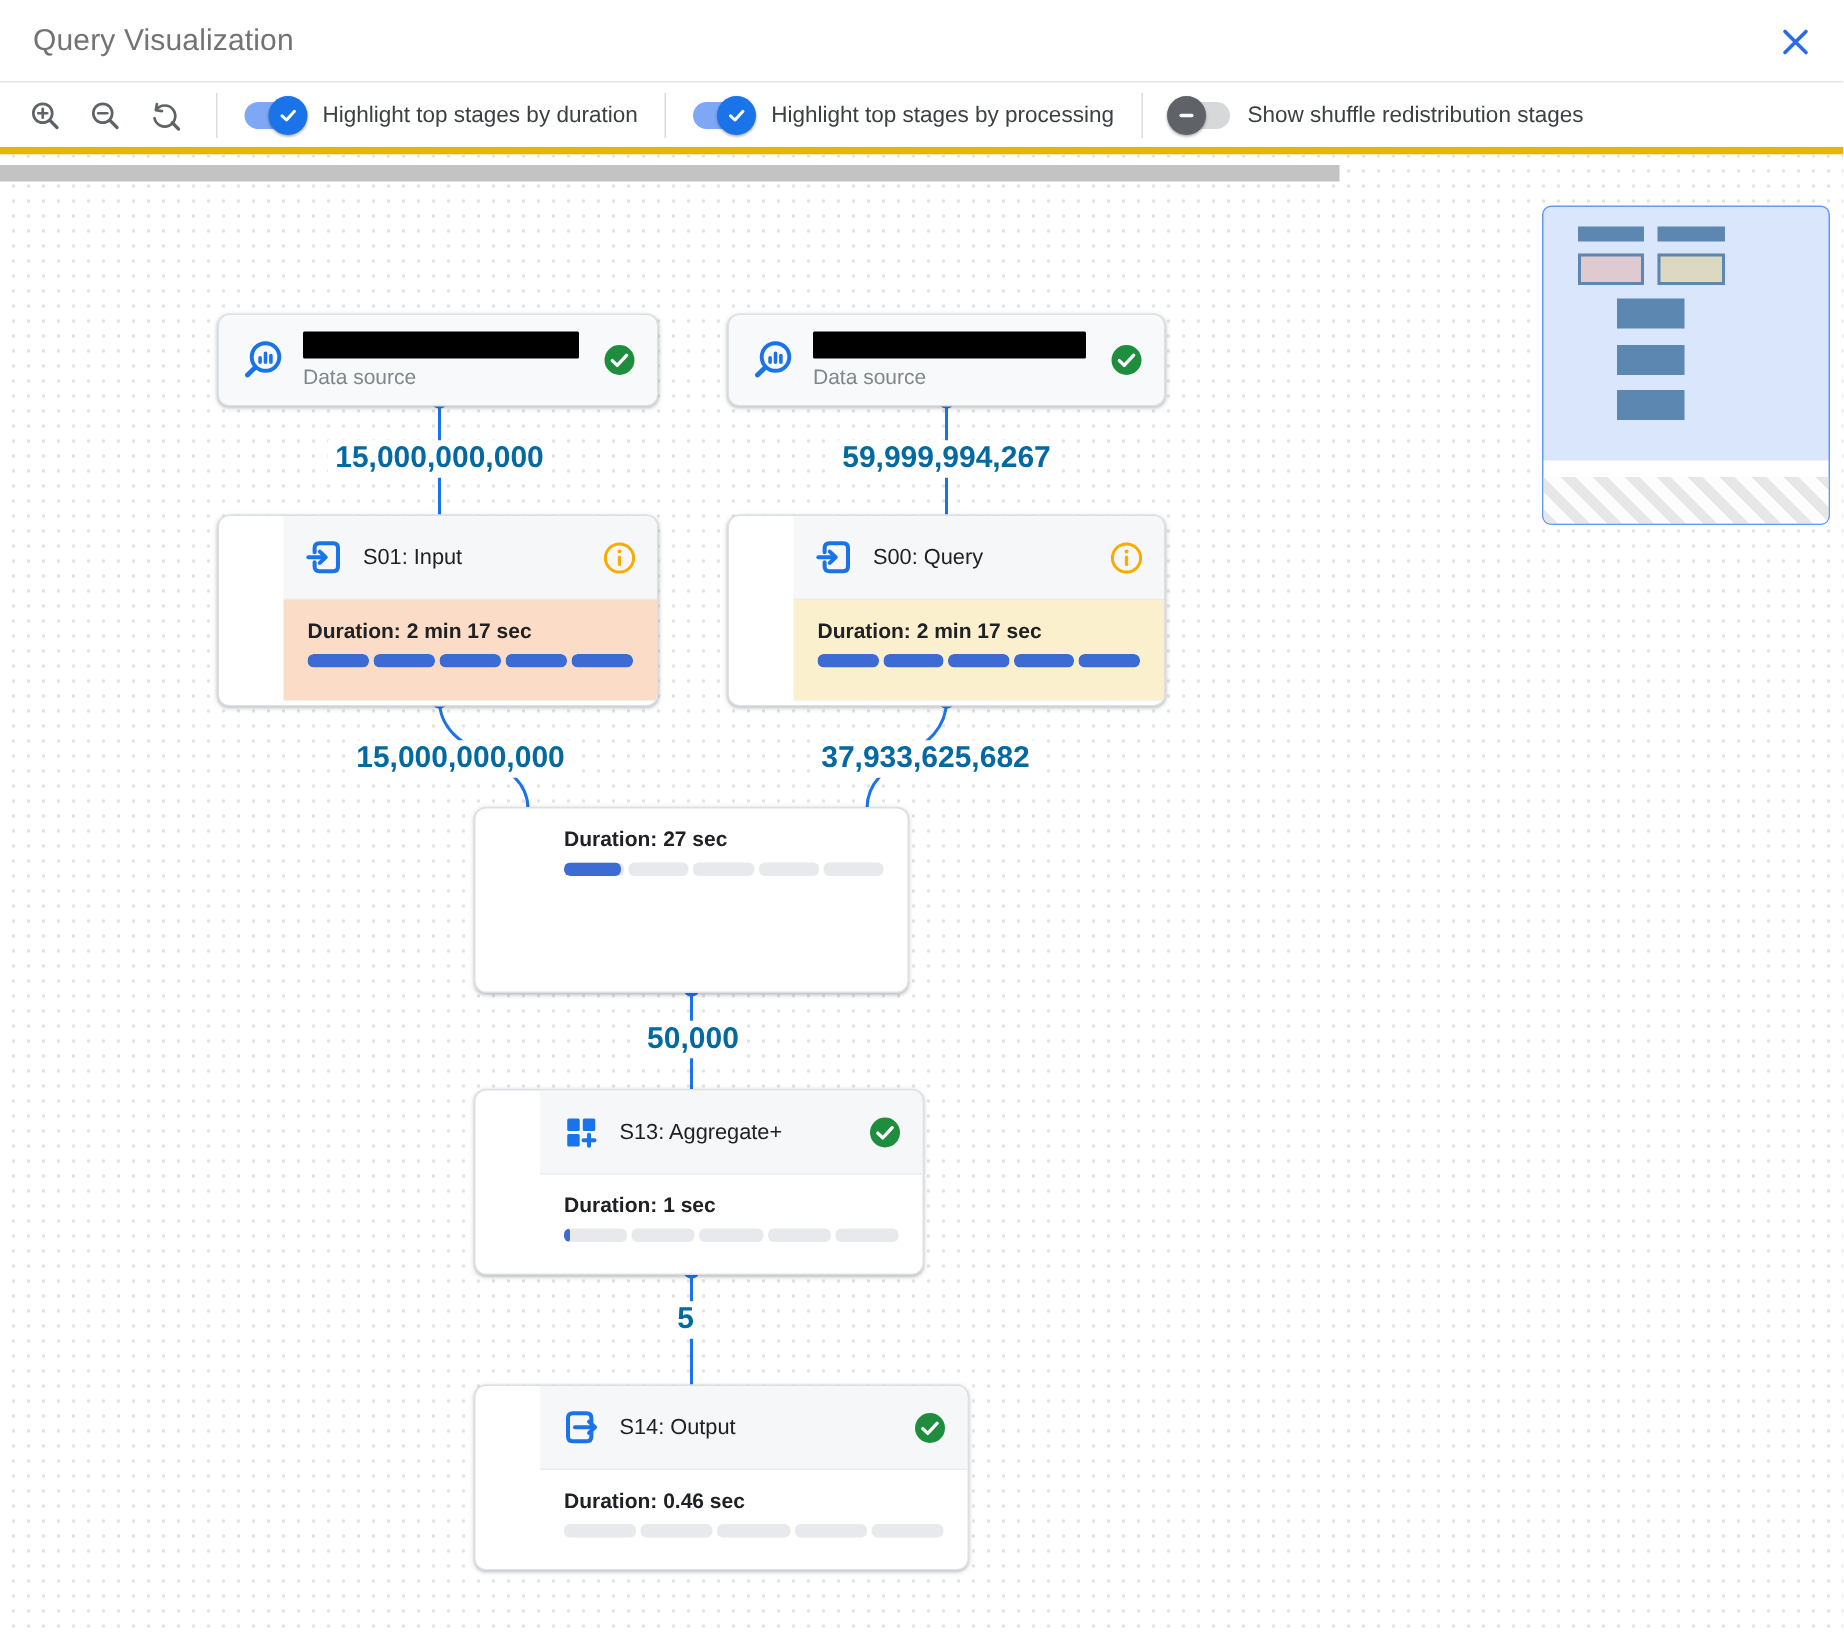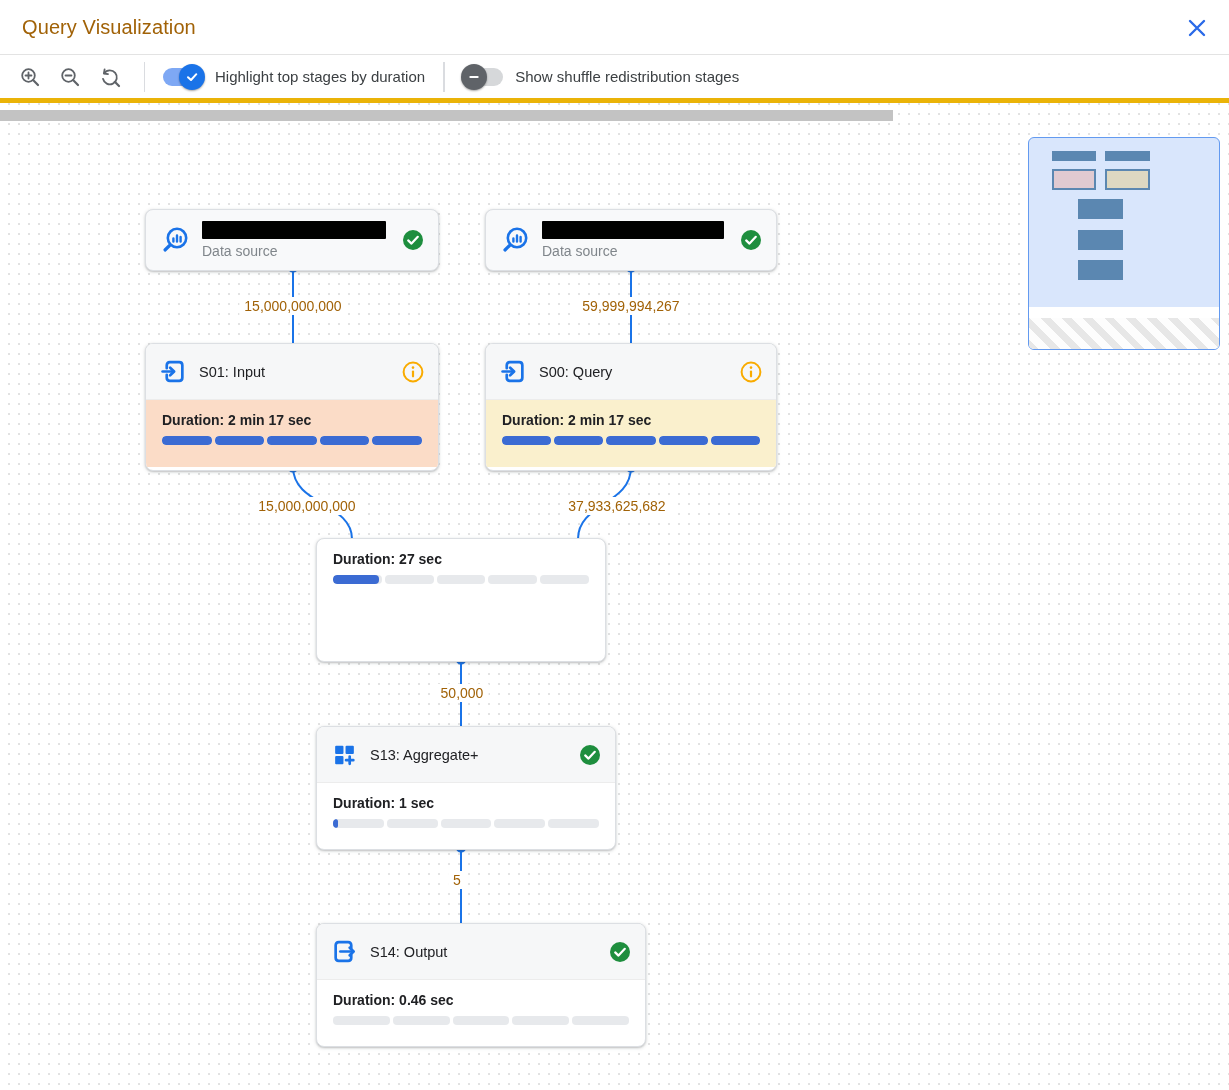--- a/index.html
+++ b/index.html
@@ -1,21 +1,21 @@
 <!DOCTYPE html>
 <html><head>
 <meta charset="utf-8">
 <style>
   * { margin:0; padding:0; box-sizing:border-box; }
   html,body { width:1229px; height:1090px; background:#fff; font-family:"Liberation Sans","DejaVu Sans",sans-serif; overflow:hidden; }
   .dialog { position:relative; width:1229px; height:1090px; background:#fff; }
 
   
   .hdr { position:relative; height:55px; border-bottom:1px solid #e3e3e3; display:flex; align-items:center; padding:0 22px; }
-  .hdr-title { font-size:20px; color:#a16207; letter-spacing:.1px; }
+  .hdr-title { font-size:20px; color:#737373; letter-spacing:.1px; }
   .close-btn { position:absolute; right:20px; top:16px; width:24px; height:24px; cursor:pointer; }
 
   
   .tbar { position:relative; height:48px; border-bottom:5px solid #eab308; display:flex; align-items:center; padding:0 18px; }
   .zoom-btns { display:flex; align-items:center; gap:16px; padding-right:22px; }
   .icon-btn { width:24px; height:24px; display:flex; align-items:center; justify-content:center; cursor:pointer; }
   .vdiv { width:1px; height:30px; background:#dadce0; }
   .tgl-group { display:flex; align-items:center; gap:12px; padding:0 18px; cursor:pointer; }
   .tgl { position:relative; width:40px; height:20px; flex:0 0 auto; }
   .tgl-track { position:absolute; left:0; top:1px; width:40px; height:18px; border-radius:10px; }
@@ -27,25 +27,25 @@
   .tgl-label { font-size:15px; font-weight:500; color:#3c4043; white-space:nowrap; }
 
   
   .canvas { position:relative; width:1229px; height:986px; background:#fff;
     background-image:radial-gradient(#e2e2e2 1.1px, transparent 1.3px);
     background-size:10px 10px; background-position:4px 6px; }
   .hscroll { position:absolute; left:0; top:7px; width:893px; height:11px; background:#c3c3c3; }
 
   .edges { position:absolute; left:0; top:0; width:1229px; height:986px; pointer-events:none; }
 
-  .edge-label { position:absolute; transform:translate(-50%,-50%); background:#fff; padding:1px 5px; font-size:14px; color:#a16207; white-space:nowrap; }
+  .edge-label { position:absolute; transform:translate(-50%,-50%); background:#fff; padding:1px 5px; font-size:20px; color:#0369a1; white-space:nowrap;font-weight:bold; }
 
   
   .card { position:absolute; background:#fff; border:1px solid #dcdfe3; border-radius:8px;
-          box-shadow:0 1px 2px rgba(60,64,67,.25), 0 1px 4px rgba(60,64,67,.12); overflow:hidden; cursor:pointer; }
+          box-shadow:0 1px 2px rgba(60,64,67,.25), 0 1px 4px rgba(60,64,67,.12); overflow:hidden; cursor:pointer;padding-left:43px; }
   .ds-card { height:62px; background:#f8f9fa; display:flex; align-items:center; padding:0 14px; }
   .ds-text { flex:1; margin-left:10px; margin-right:8px; }
   .redacted { height:18px; background:#000; border-radius:1px; margin-bottom:4px; }
   .ds-sub { font-size:14px; color:#80868b; }
 
   .stage-head { height:56px; background:#f6f7f8; display:flex; align-items:center; padding:0 14px; border-bottom:1px solid #ececec; }
   .stage-title { flex:1; margin-left:12px; font-size:14.5px; font-weight:500; color:#202124; }
   .stage-body { padding:12px 16px 0 16px; height:67px; }
   .dur-text { font-size:14px; font-weight:700; color:#202124; margin-bottom:8px; }
   .qbar { display:flex; gap:3px; height:9px; }
@@ -108,20 +108,31 @@
         <div class="tgl-thumb">
           <svg width="14" height="14" viewBox="0 0 14 14">
               <path d="M3 7.2 L6 10 L11.3 4.2" stroke="#fff" stroke-width="2" fill="none" stroke-linecap="round" stroke-linejoin="round"></path>
             </svg>
         </div>
       </div>
       <div class="tgl-label">Highlight top stages by duration</div>
     </div>
     <div class="vdiv"></div>
 
+    <div class="tgl-group">
+      <div class="tgl on">
+        <div class="tgl-track"></div>
+        <div class="tgl-thumb">
+          <svg width="14" height="14" viewBox="0 0 14 14">
+              <path d="M3 7.2 L6 10 L11.3 4.2" stroke="#fff" stroke-width="2" fill="none" stroke-linecap="round" stroke-linejoin="round"></path>
+            </svg>
+        </div>
+      </div>
+      <div class="tgl-label">Highlight top stages by processing</div>
+    </div>
     <div class="vdiv"></div>
 
     <div class="tgl-group">
       <div class="tgl off">
         <div class="tgl-track"></div>
         <div class="tgl-thumb">
           <svg width="14" height="14" viewBox="0 0 14 14">
               <path d="M3.4 7 h7.2" stroke="#fff" stroke-width="2.2" stroke-linecap="round"></path>
             </svg>
         </div>

